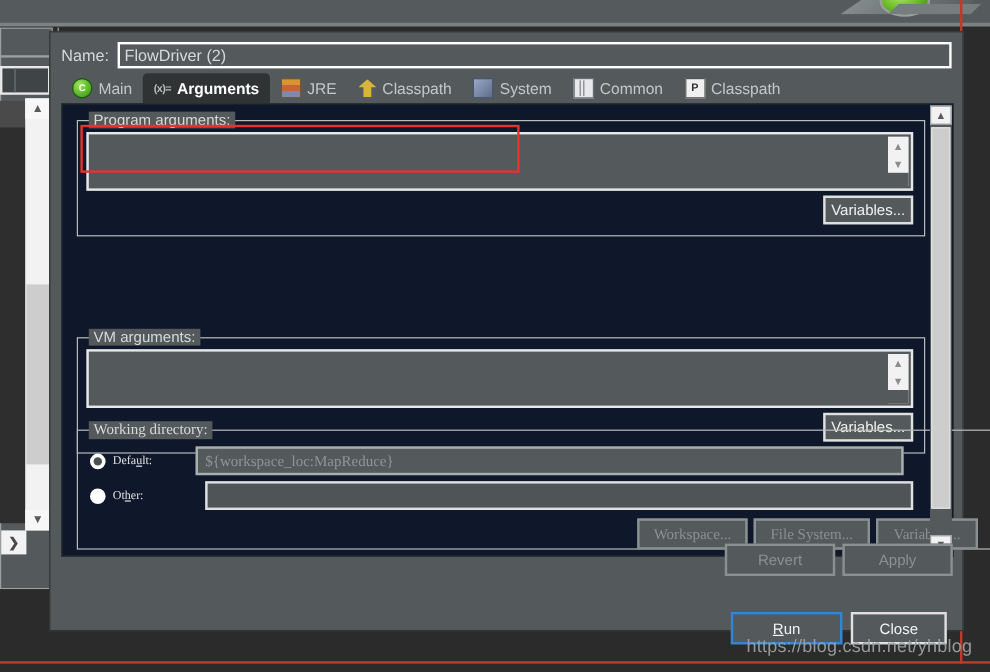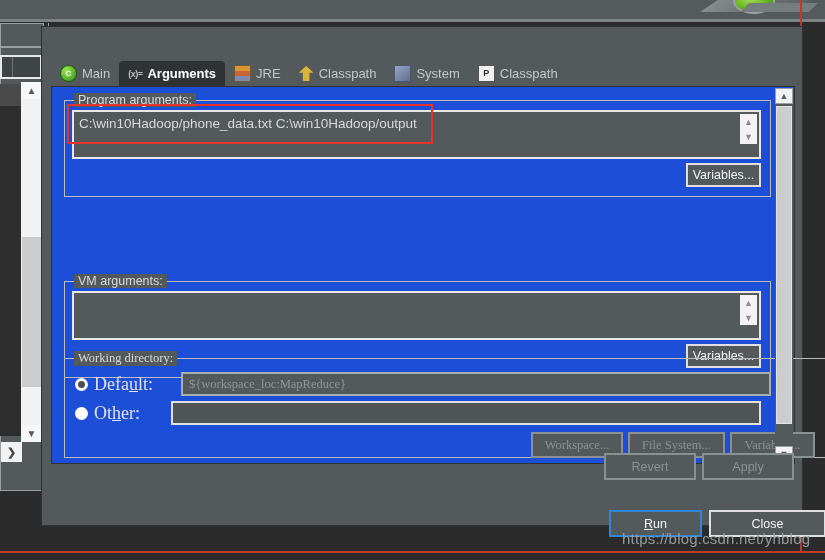--- a/index.html
+++ b/index.html
@@ -111,21 +111,21 @@
   .ic-src{background:linear-gradient(135deg,#9aa8c6,#5f6d8c);border:1px solid #4a566f;}
   .ic-env{background:linear-gradient(135deg,#bcc3cc 45%,#4a90c2 100%);border:1px solid #5a6570;}
   .ic-com{background:#e6e8ea;border:1px solid #6a7278;}
   .ic-com:after{content:"";position:absolute;left:4px;top:1px;bottom:1px;width:1px;background:#7b848a;
     box-shadow:3px 0 0 #7b848a;}
   .ic-pro{background:#f0f0f0;color:#333;font-size:9px;font-weight:bold;
     display:flex;align-items:center;justify-content:center;border:1px solid #555;line-height:1;}
   
   .tabpanel{
     position:absolute;left:9px;top:59px;width:744px;height:378px;
-    background:#1d4ed8;border:1px solid #2f3334;box-sizing:border-box;
+    background:#0f172a;border:1px solid #2f3334;box-sizing:border-box;
   }
   .panel-scroll{
     position:absolute;right:1px;top:1px;width:18px;bottom:1px;background:#545a5b;
   }
   .ps-arrow{
     position:absolute;left:0;width:18px;height:16px;background:#f2f2f2;border:1px solid #9aa0a0;
     box-sizing:border-box;display:flex;align-items:center;justify-content:center;
     color:#5a5a5a;font-size:9px;
   }
   .ps-arrow.up{top:0;}
@@ -162,21 +162,21 @@
   
   .radio-row{position:absolute;display:flex;align-items:center;height:18px;}
   .radio{
     width:13px;height:13px;border-radius:50%;background:#ffffff;margin-right:6px;
     position:relative;flex:none;
   }
   .radio.selected:after{
     content:"";position:absolute;left:3px;top:3px;width:7px;height:7px;border-radius:50%;
     background:#4a5052;
   }
-  .radio-label{color:#e2e2e2;font-size:18px;}
+  .radio-label{color:#e2e2e2;font-size:10px;}
   .radio-label u{text-decoration:underline;}
   .field-ro{
     position:absolute;background:#545a5b;border:2px solid #a9aeae;box-sizing:border-box;
     color:#8f9596;font-size:12.5px;display:flex;align-items:center;padding-left:6px;
   }
   .field-rw{
     position:absolute;background:#4f5556;border:2px solid #e0e0e0;box-sizing:border-box;
   }
   .watermark{
     position:absolute;left:622px;top:530px;color:#9aa0a0;font-size:15px;
@@ -215,20 +215,26 @@
   </div>
   <div class="ide-right-divider"></div>
 
   <div class="ide-bottom-strip"></div>
   <div class="ide-red-line"></div>
   <div class="ide-red-vline"></div>
 </div>
 
 <div id="dialog">
 
+  <div class="name-row">
+    <span class="name-label">Name:</span>
+    <div class="name-input">
+      <span>FlowDriver (2)</span>
+    </div>
+  </div>
 
   <div class="tabbar">
     <div class="tab">
       <span class="ticon ic-main">C</span>
       <span>Main</span>
     </div>
     <div class="tab active">
       <span class="ticon ic-args">(x)=</span>
       <span>Arguments</span>
     </div>
@@ -238,31 +244,34 @@
     </div>
     <div class="tab">
       <span class="ticon ic-cp"></span>
       <span>Classpath</span>
     </div>
     <div class="tab">
       <span class="ticon ic-src"></span>
       <span>System</span>
     </div>
     <div class="tab">
+      <span class="ticon ic-com"></span>
+      <span>Common</span>
+    </div>
+    <div class="tab">
       <span class="ticon ic-pro">P</span>
       <span>Classpath</span>
     </div>
   </div>
 
   <div class="tabpanel">
 
     <div class="group" style="left:12px;top:13px;width:707px;height:97px;">
       <span class="group-title">Program arguments:</span>
       <div class="textarea" style="left:7px;top:9px;width:689px;height:49px;">
-        <span>C:\win10Hadoop/phone_data.txt C:\win10Hadoop/output</span>
         <div class="ta-scroll">
           <div class="ta-arrow up">▲</div>
           <div class="ta-arrow down">▼</div>
           <div class="ta-rest"></div>
         </div>
       </div>
       <div class="btn" style="left:621px;top:62px;width:75px;height:24px;">
         <span>Variables...</span>
       </div>
     </div>
@@ -282,21 +291,21 @@
       </div>
     </div>
 
     <div class="group" style="left:12px;top:271px;width:810px;height:100px;font-family:Liberation Serif, serif;">
       <span class="group-title">Working directory:</span>
 
       <div class="radio-row" style="left:10px;top:16px;">
         <span class="radio selected"></span>
         <span class="radio-label">Defa<u>u</u>lt:</span>
       </div>
-      <div class="field-ro" style="left:116px;top:13px;width:590px;height:24px;">
+      <div class="field-ro" style="left:98px;top:13px;width:590px;height:24px;">
         <span>${workspace_loc:MapReduce}</span>
       </div>
 
       <div class="radio-row" style="left:10px;top:45px;">
         <span class="radio"></span>
         <span class="radio-label">Ot<u>h</u>er:</span>
       </div>
       <div class="field-rw" style="left:106px;top:42px;width:590px;height:24px;"></div>
 
       <div class="btn disabled" style="left:466px;top:73px;width:92px;height:26px;">
@@ -323,19 +332,19 @@
     <span>Apply</span>
   </div>
   <div class="btn disabled" style="left:562px;top:426px;width:92px;height:27px;">
     <span>Revert</span>
   </div>
 </div>
 
 <div class="btn" style="left:609px;top:510px;width:93px;height:27px;border-color:#2f86d6;border-width:2px;background:#545a5b;">
   <span><u>R</u>un</span>
 </div>
-<div class="btn" style="left:709px;top:510px;width:117px;height:27px;text-align:center;">
+<div class="btn" style="left:709px;top:510px;width:80px;height:27px;text-align:center;">
   <span>Close</span>
 </div>
 
 <div class="red-annot" style="left:67px;top:104px;width:366px;height:40px;"></div>
 
 <div class="watermark">https://blog.csdn.net/yhblog</div>
 
 </body></html>

